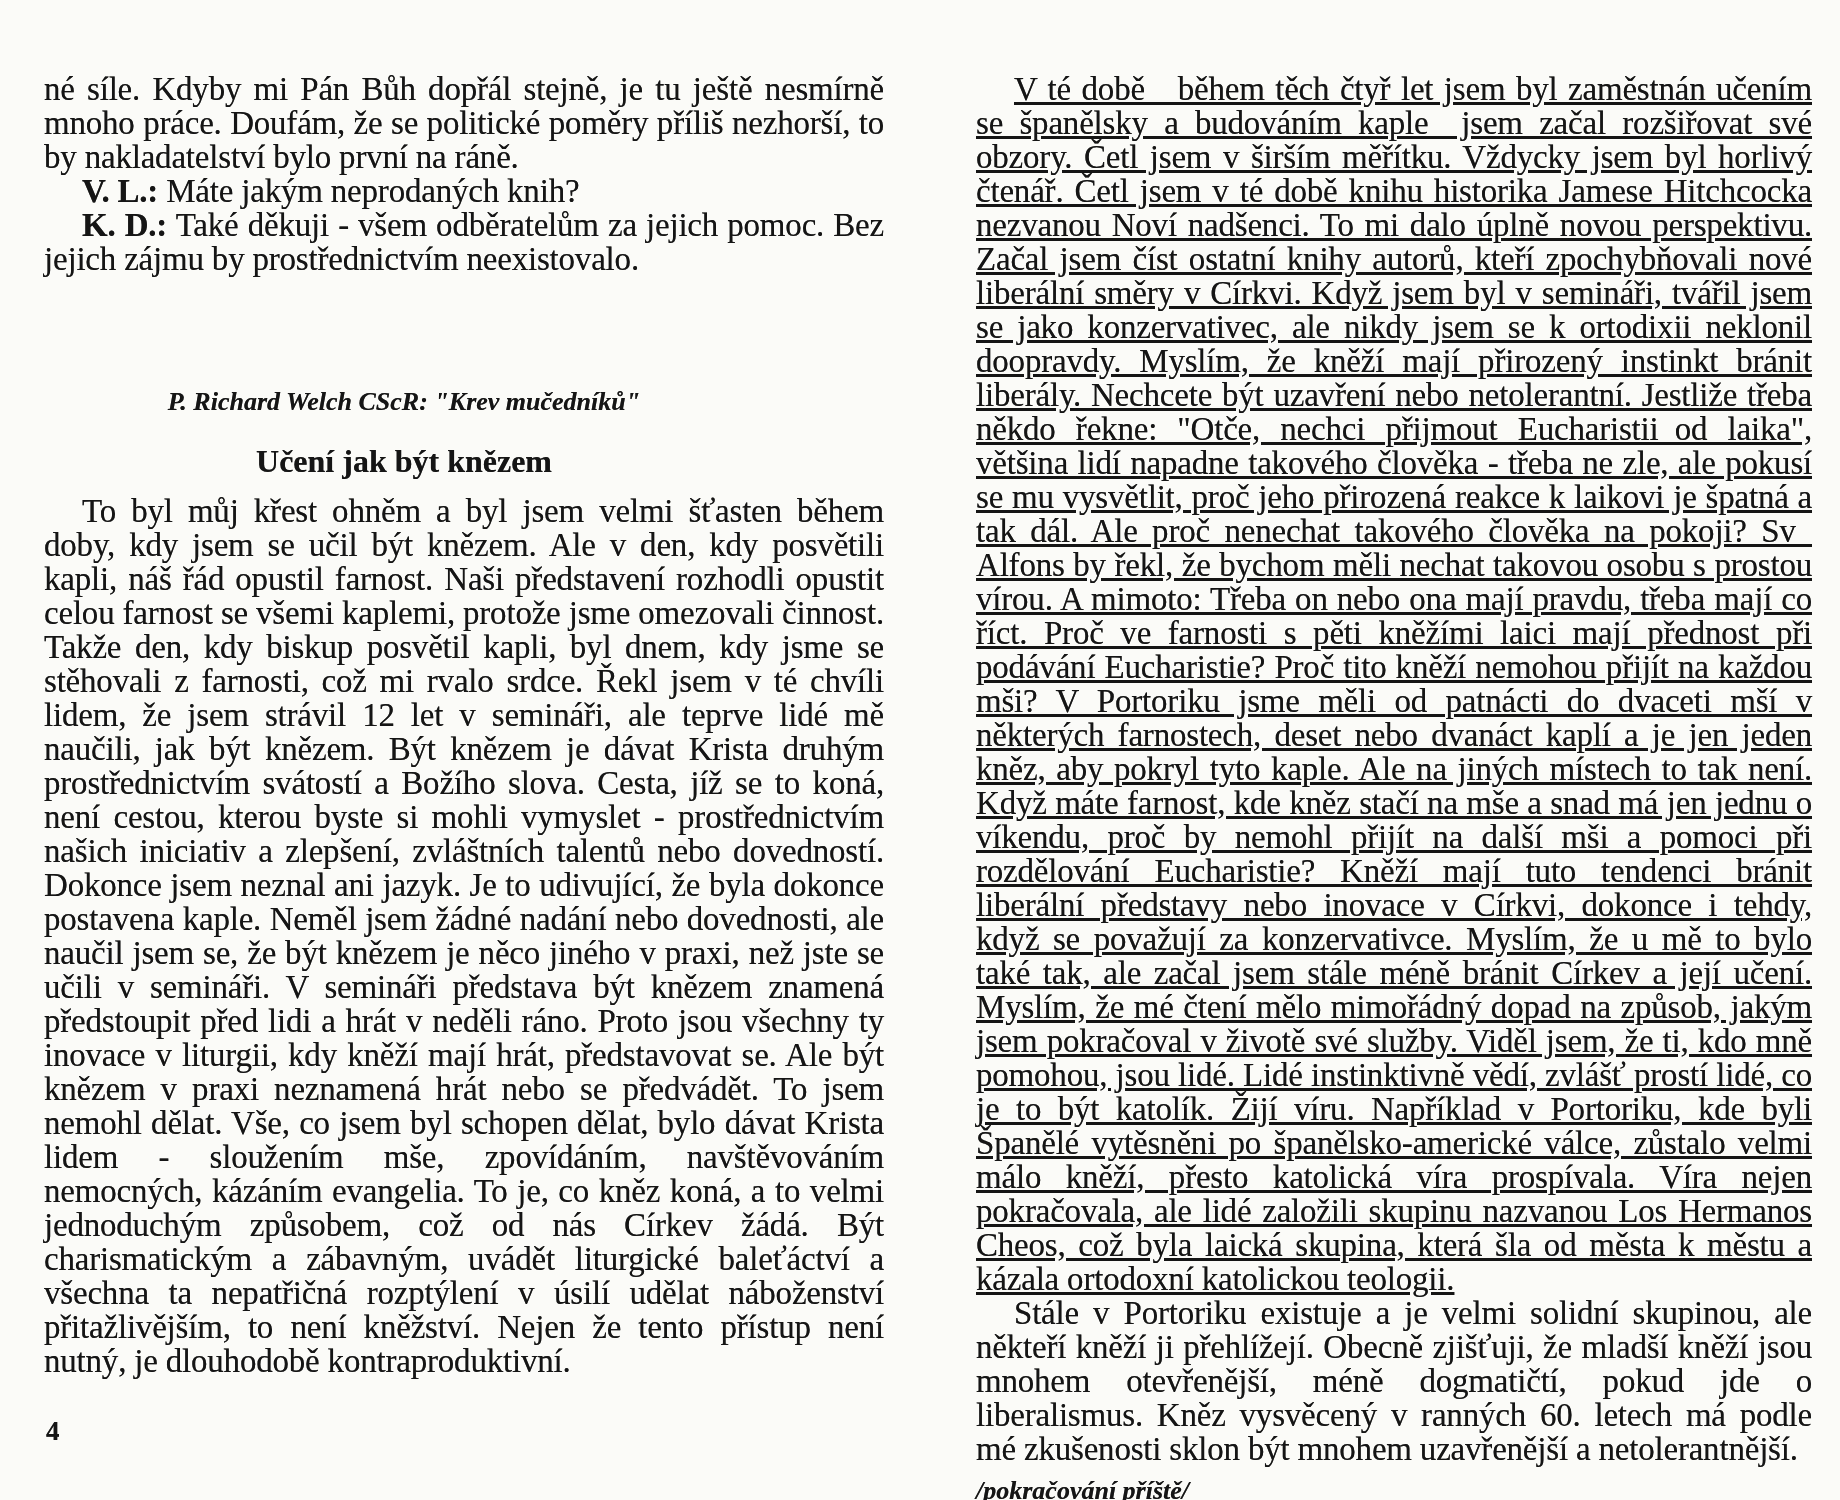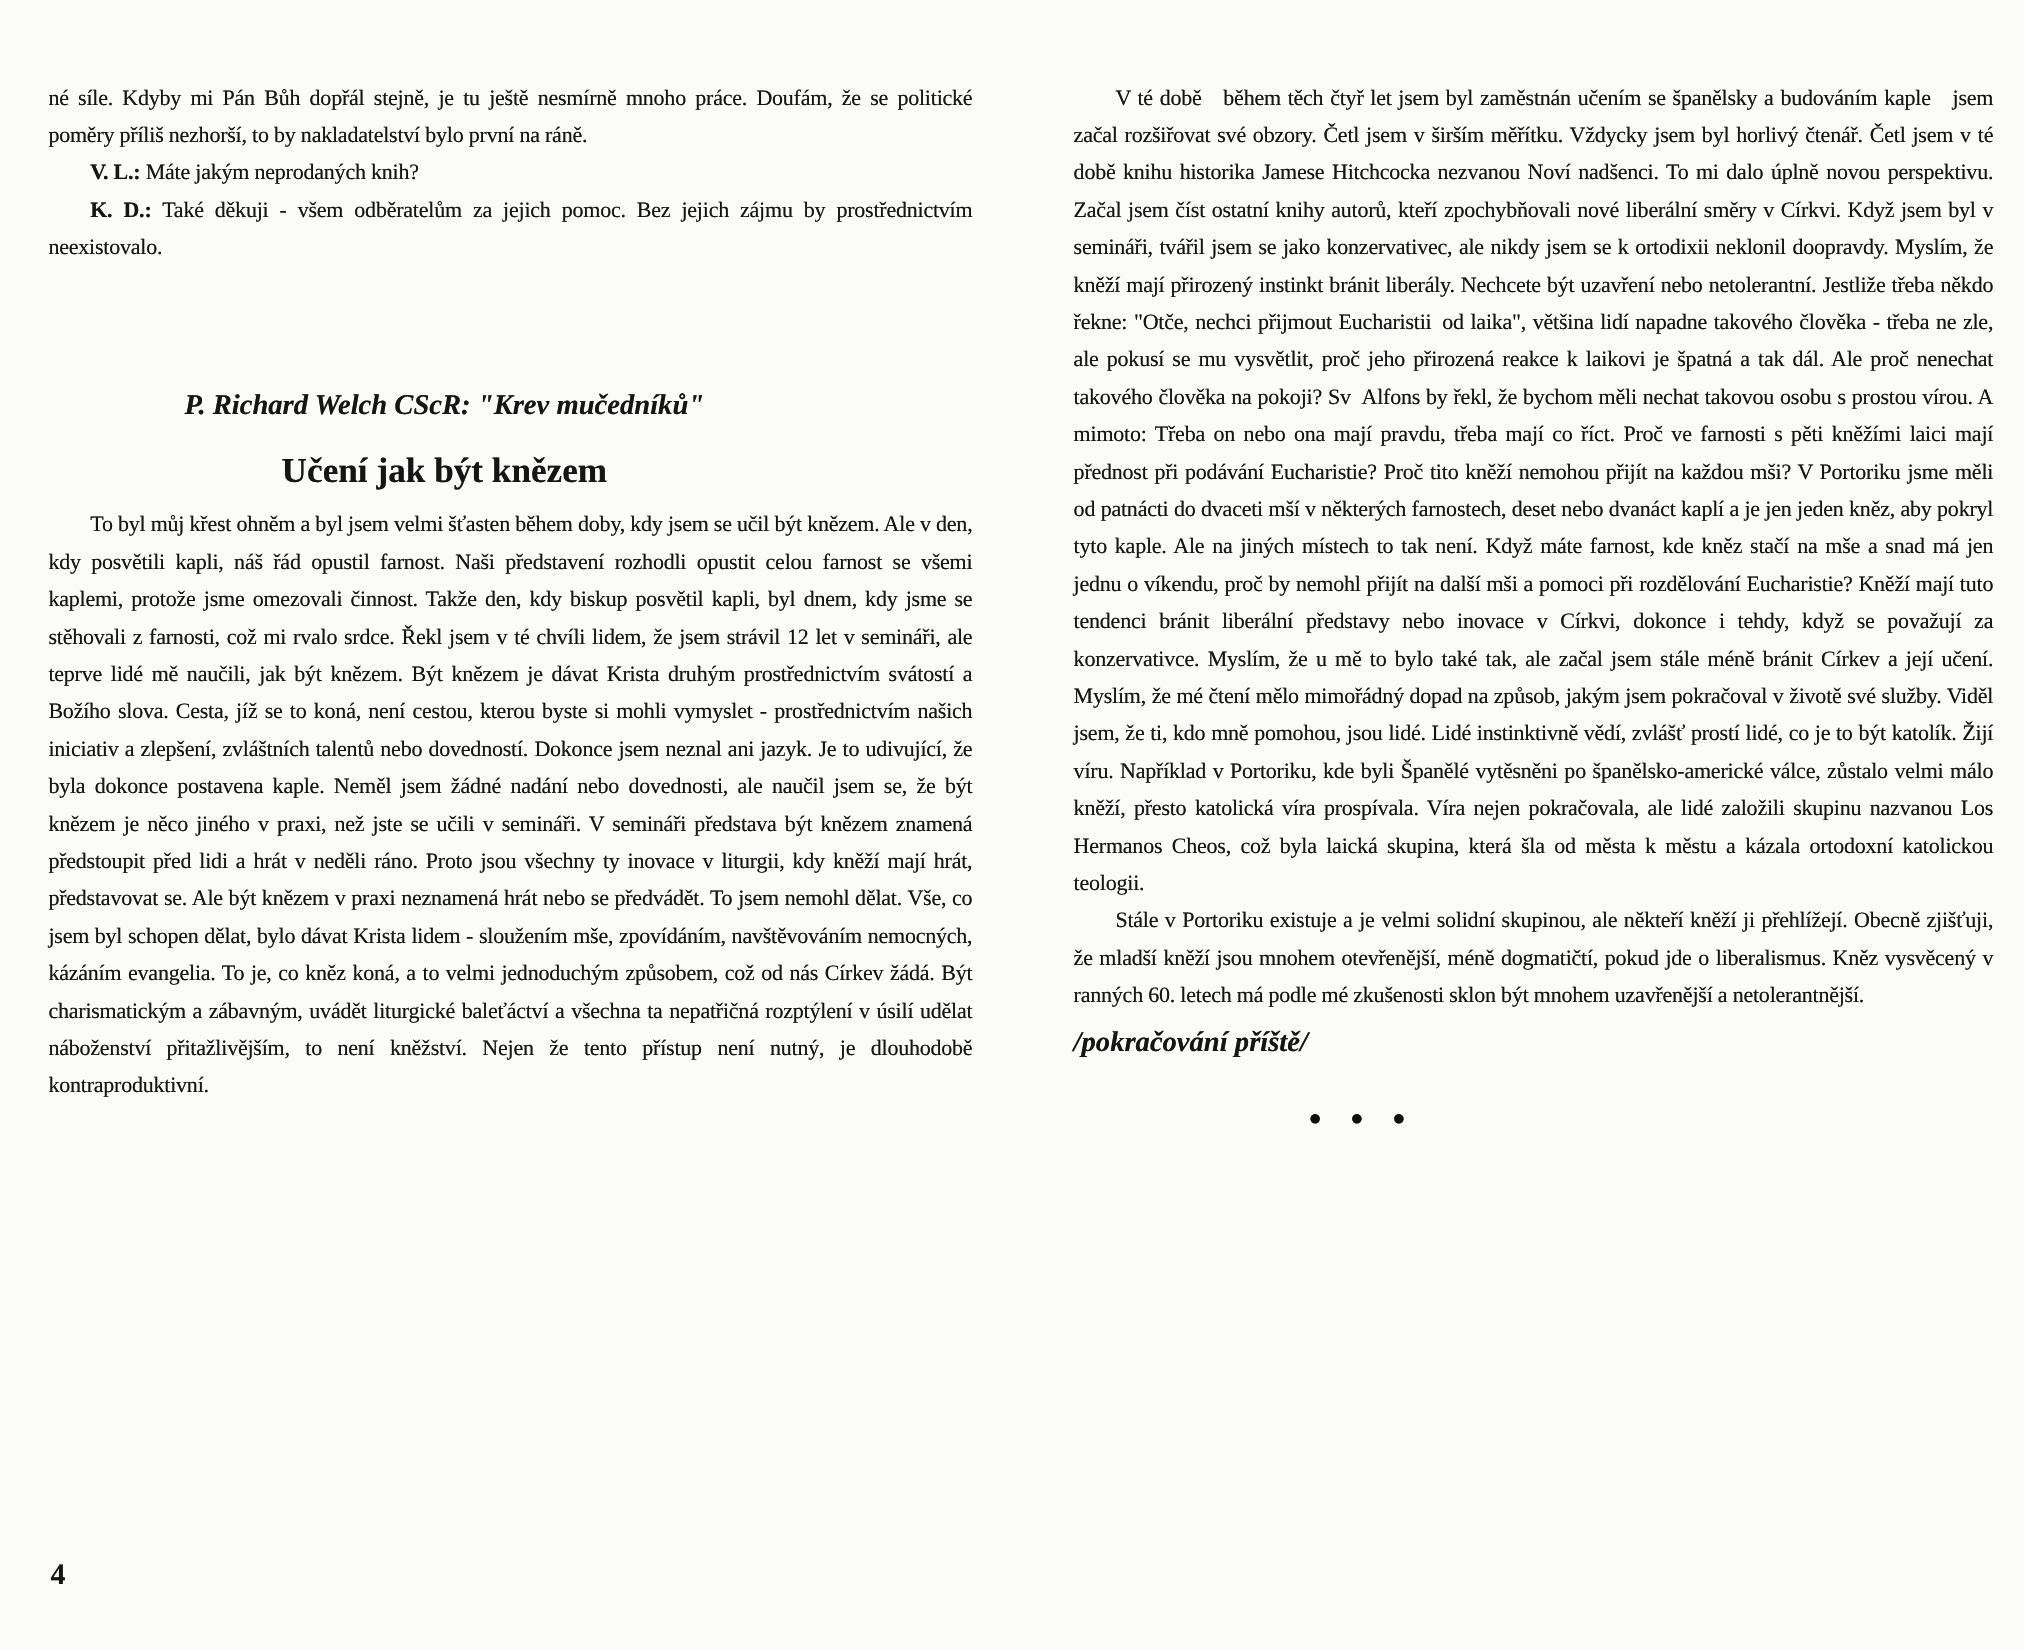--- a/index.html
+++ b/index.html
@@ -19,21 +19,21 @@
   }
   .col {
     position: absolute;
     top: 72px;
   }
   .col-left  { left: 44px;  width: 840px; }
   .col-right { left: 976px; width: 836px; }
 
   p.body-text {
     margin: 0;
-    font-size: 20px;
+    font-size: 33px;
     line-height: 34px;
     text-align: justify;
     letter-spacing: -0.2px;
   }
   .indent { text-indent: 38px; }
   .gap-top { margin-top: 24px; }
 
   .article-head {
     margin-top: 108px;
     margin-bottom: 12px;
@@ -47,21 +47,21 @@
     line-height: 36px;
   }
   .title {
     font-weight: bold;
     font-size: 32px;
     line-height: 42px;
     margin-top: 20px;
   }
   .speaker { font-weight: bold; }
 
-  .first-right { margin-top: 44px; }
+  .first-right { margin-top: 44px; text-decoration: underline; }
 
   .signoff {
     margin-top: 8px;
     font-weight: bold;
     font-style: italic;
     font-size: 26px;
     line-height: 34px;
   }
   .bullets {
     margin-top: 42px;

